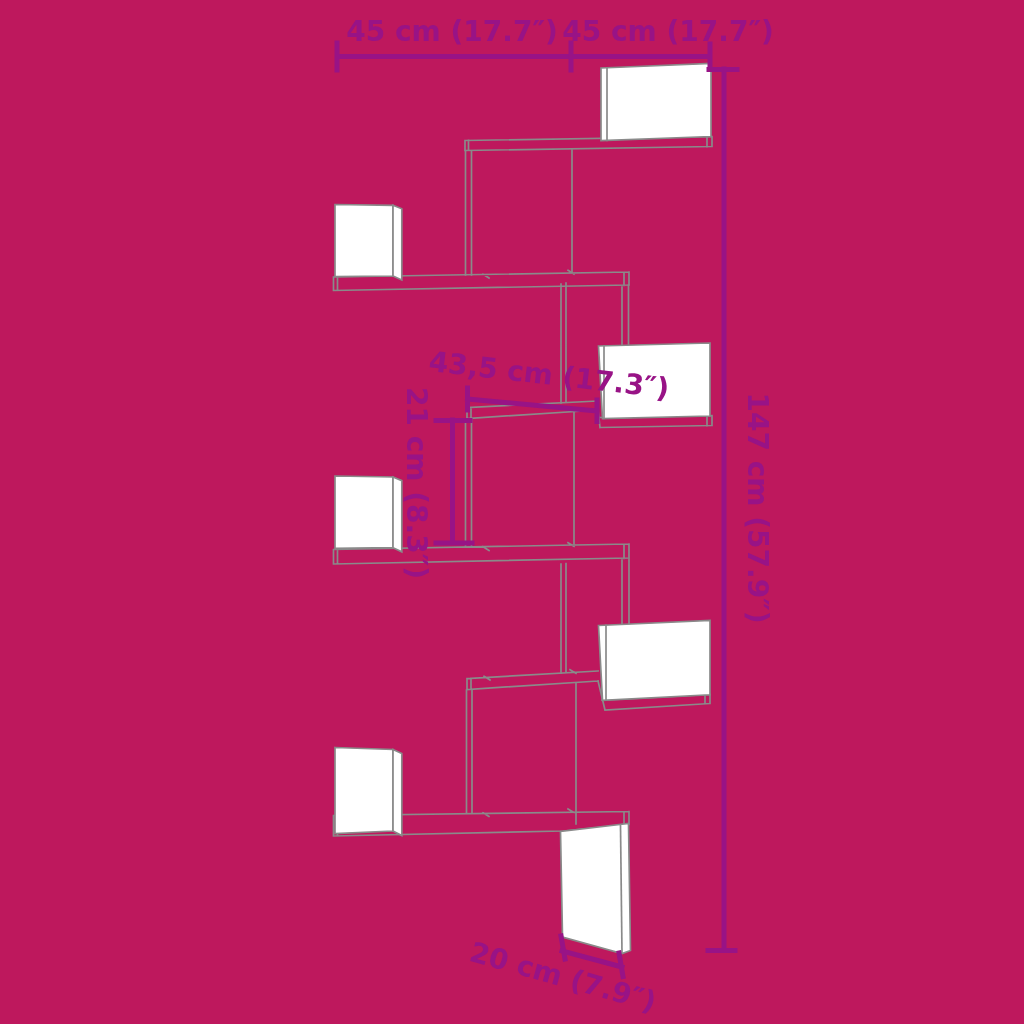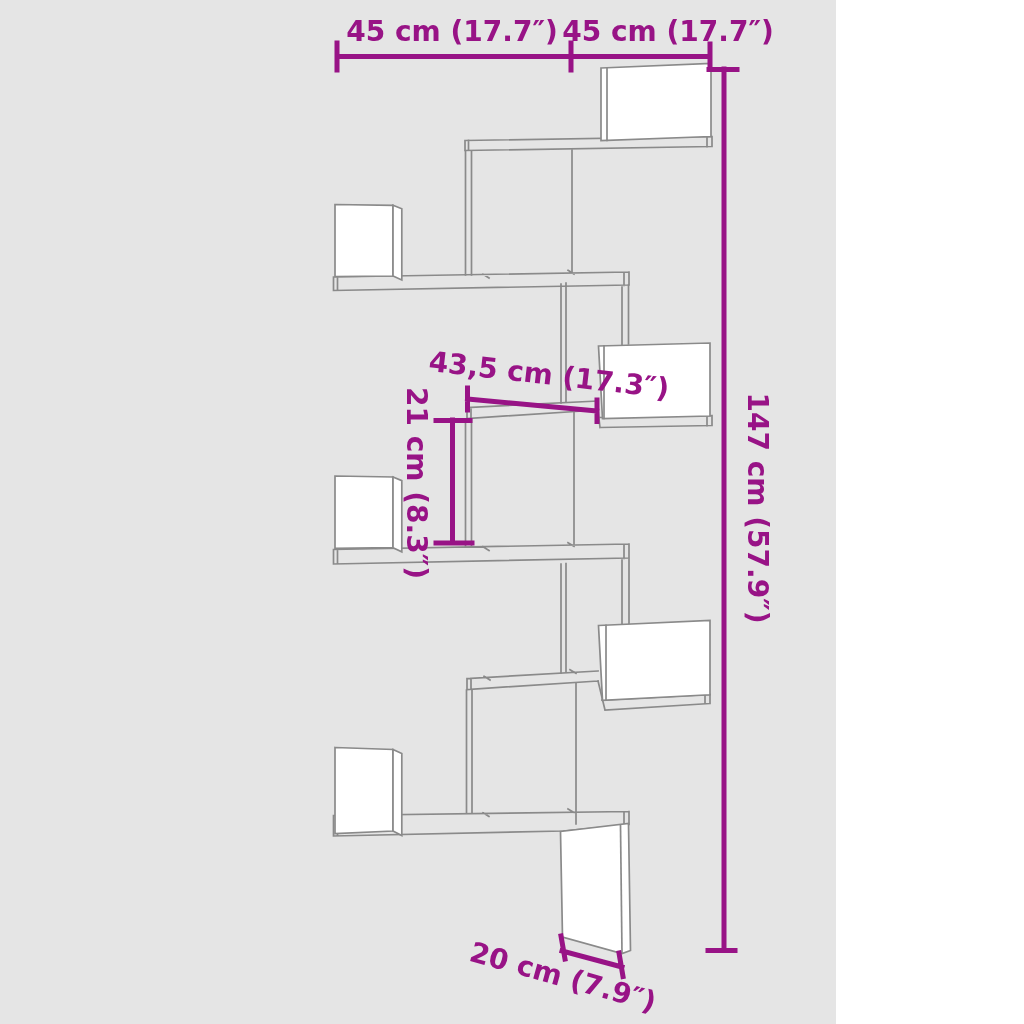--- a/index.html
+++ b/index.html
@@ -1,16 +1,16 @@
 <!DOCTYPE html>
 <html><head>
 <meta charset="utf-8">
 <style>
   html,body{margin:0;padding:0;background:#ffffff;}
-  .stage{position:relative;width:836px;height:1024px;background:#e5e5e5;overflow:hidden;
+  .stage{position:relative;width:1024px;height:1024px;background:#be185d;overflow:hidden;
          font-family:"DejaVu Sans","Liberation Sans",sans-serif;}
   svg{display:block;}
   .dim-text{font-family:"DejaVu Sans","Liberation Sans",sans-serif;font-weight:bold;font-size:28px;}
 </style>
 </head>
 <body>
 
 <div class="stage">
 <svg width="1024" height="1024" viewBox="0 0 1024 1024">
 

